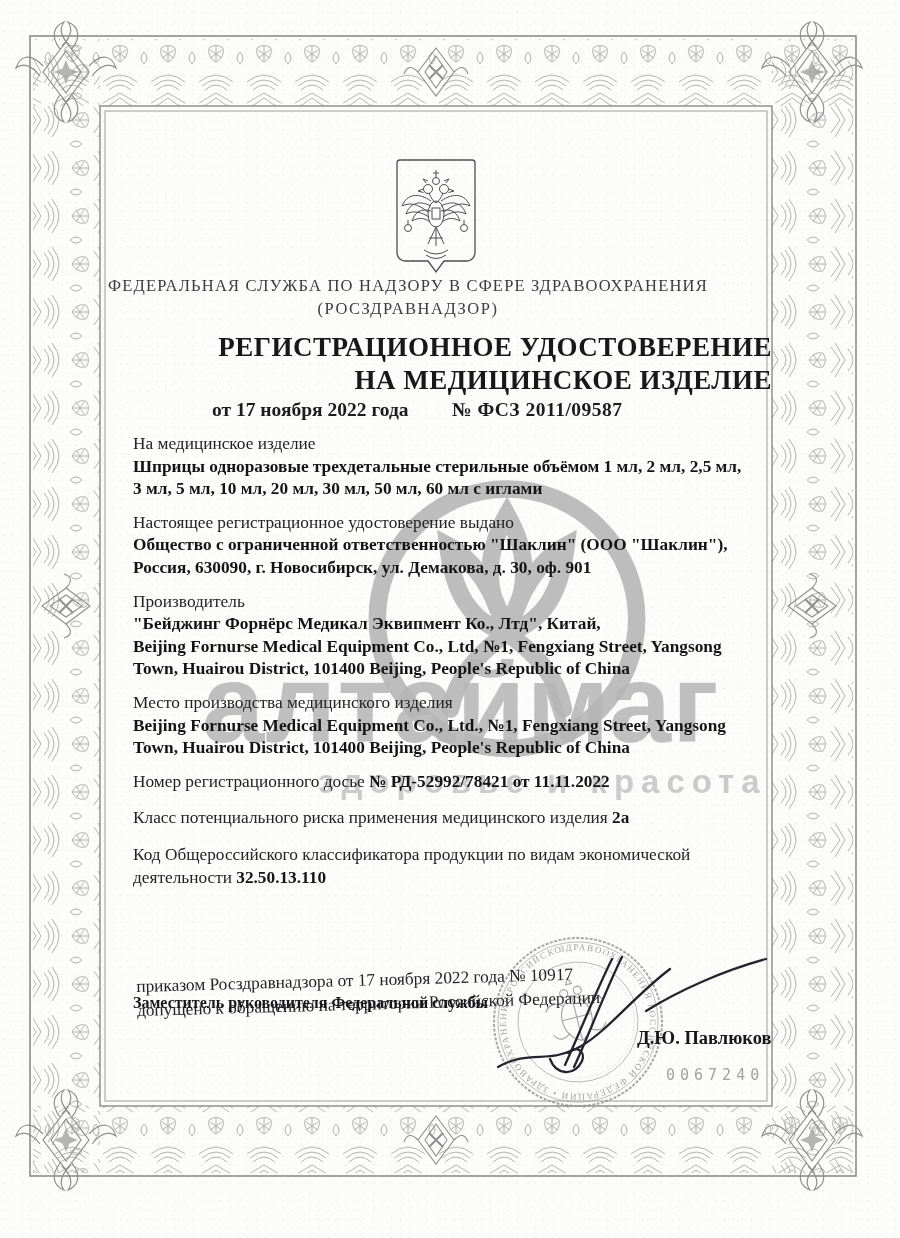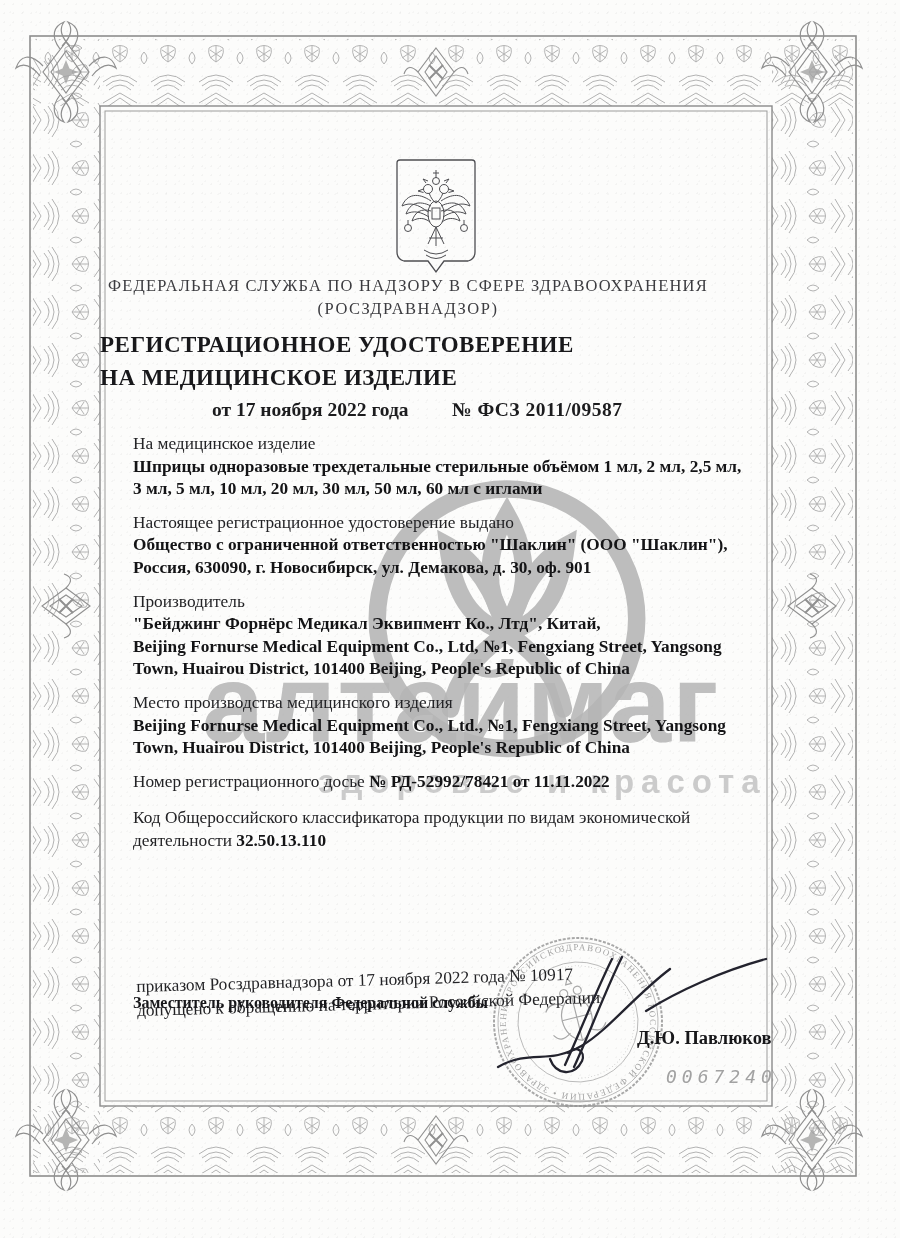--- a/index.html
+++ b/index.html
@@ -34,43 +34,43 @@
     left:318px;top:763px;
     font-family:"Liberation Sans","DejaVu Sans",sans-serif;
     font-weight:bold;font-size:33px;color:#c6c6c6;letter-spacing:7px;opacity:.9;
   }
 
   
   .emblem{left:392px;top:156px;}
   .authority{left:100px;top:276px;width:616px;text-align:center;
     font-size:16.5px;letter-spacing:1.2px;color:#3c3c40;}
   .authority2{top:299px;letter-spacing:1.5px;}
-  .title{left:100px;top:332px;width:672px;text-align:left;
-    font-weight:bold;font-size:23px;letter-spacing:.5px;color:#18181b;}
+  .title{left:100px;top:332px;width:672px;text-align:right;
+    font-weight:bold;font-size:27px;letter-spacing:.5px;color:#18181b;}
   .title2{top:365px;}
   .daterow{left:100px;top:399px;width:672px;height:28px;font-weight:bold;}
   .daterow .date{position:absolute;left:112px;font-size:19.5px;}
   .daterow .number{position:absolute;left:352px;font-size:19.5px;letter-spacing:.5px;}
 
   
   .body-text{left:133px;top:433px;width:629px;font-size:17.3px;line-height:22.6px;}
   .body-text p{margin:0 0 11px 0;}
   .body-text .lbl{font-weight:normal;color:#232326;}
   .body-text b{font-weight:bold;color:#141416;}
 
   
   .order-block{left:136px;top:975px;width:560px;font-size:17.3px;line-height:24px;
     transform:rotate(-1.6deg);transform-origin:left top;color:#232326;}
   .sig-title{left:133px;top:991px;width:430px;font-weight:bold;
     font-size:16px;line-height:23px;color:#17171a;}
   .sig-name{left:637px;top:1028px;font-weight:bold;font-size:18.5px;color:#17171a;}
   .serial{
     left:666px;top:1066px;
     font-family:"DejaVu Sans Mono","Liberation Mono",monospace;
-    font-size:18px;letter-spacing:5px;color:#a2a2a2;font-style:italic;
+    font-size:15px;letter-spacing:5px;color:#a2a2a2;
   }
 </style>
 </head>
 <body>
 
 <div class="page">
 
   <svg class="abs" width="900" height="1238" viewBox="0 0 900 1238" style="left:0;top:0;z-index:0;">
     <defs>
       <pattern id="bph" width="48" height="67" patternUnits="userSpaceOnUse">
@@ -244,20 +244,24 @@
         <span class="lbl">Место производства медицинского изделия</span><br>
         <b>Beijing Fornurse Medical Equipment Co., Ltd., №1, Fengxiang Street, Yangsong</b><br>
         <b>Town, Huairou District, 101400 Beijing, People's Republic of China</b>
       </p>
 
       <p style="">
         <span class="lbl">Номер регистрационного досье</span>
         <b>№ РД-52992/78421 от 11.11.2022</b>
       </p>
 
+      <p style="margin-top:14px;">
+        <span class="lbl">Класс потенциального риска применения медицинского изделия</span>
+        <b>2а</b>
+      </p>
 
       <p style="margin-top:14px;">
         <span class="lbl">Код Общероссийского классификатора продукции по видам экономической</span><br>
         <span class="lbl">деятельности</span>
         <b>32.50.13.110</b>
       </p>
     </div>
 
     <div class="abs order-block">
       <div>приказом Росздравнадзора от 17 ноября 2022 года № 10917</div>

